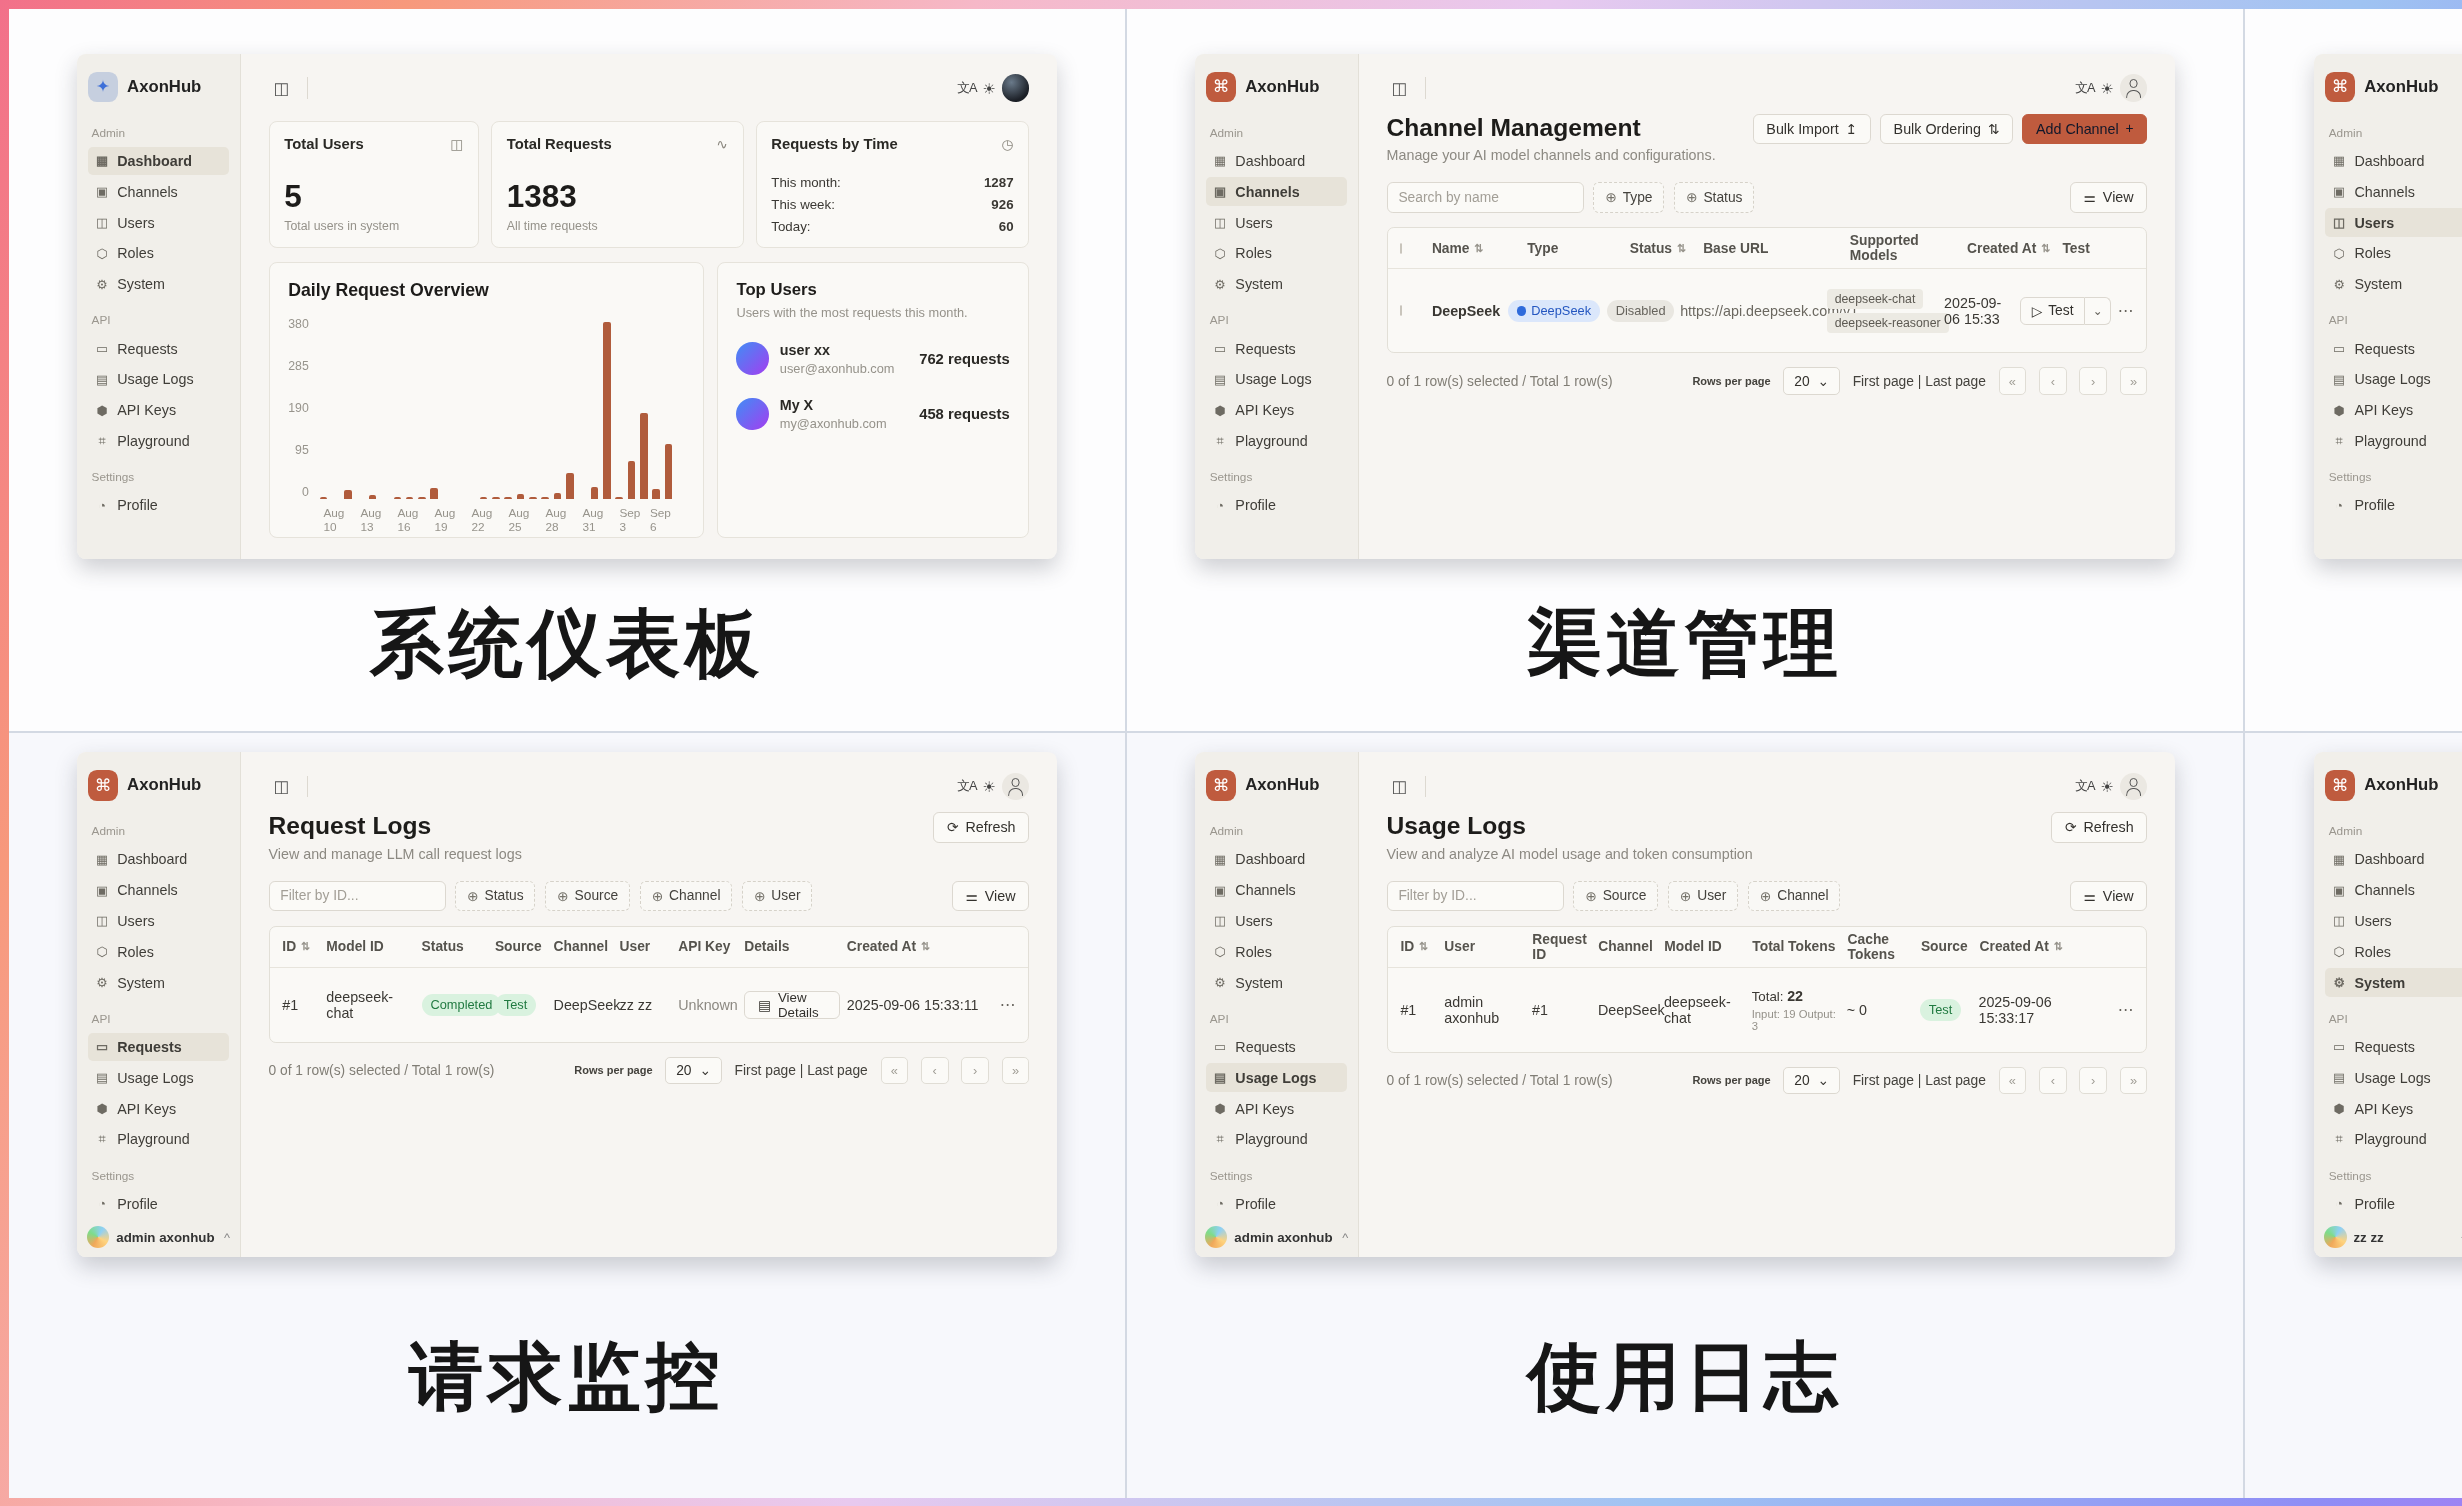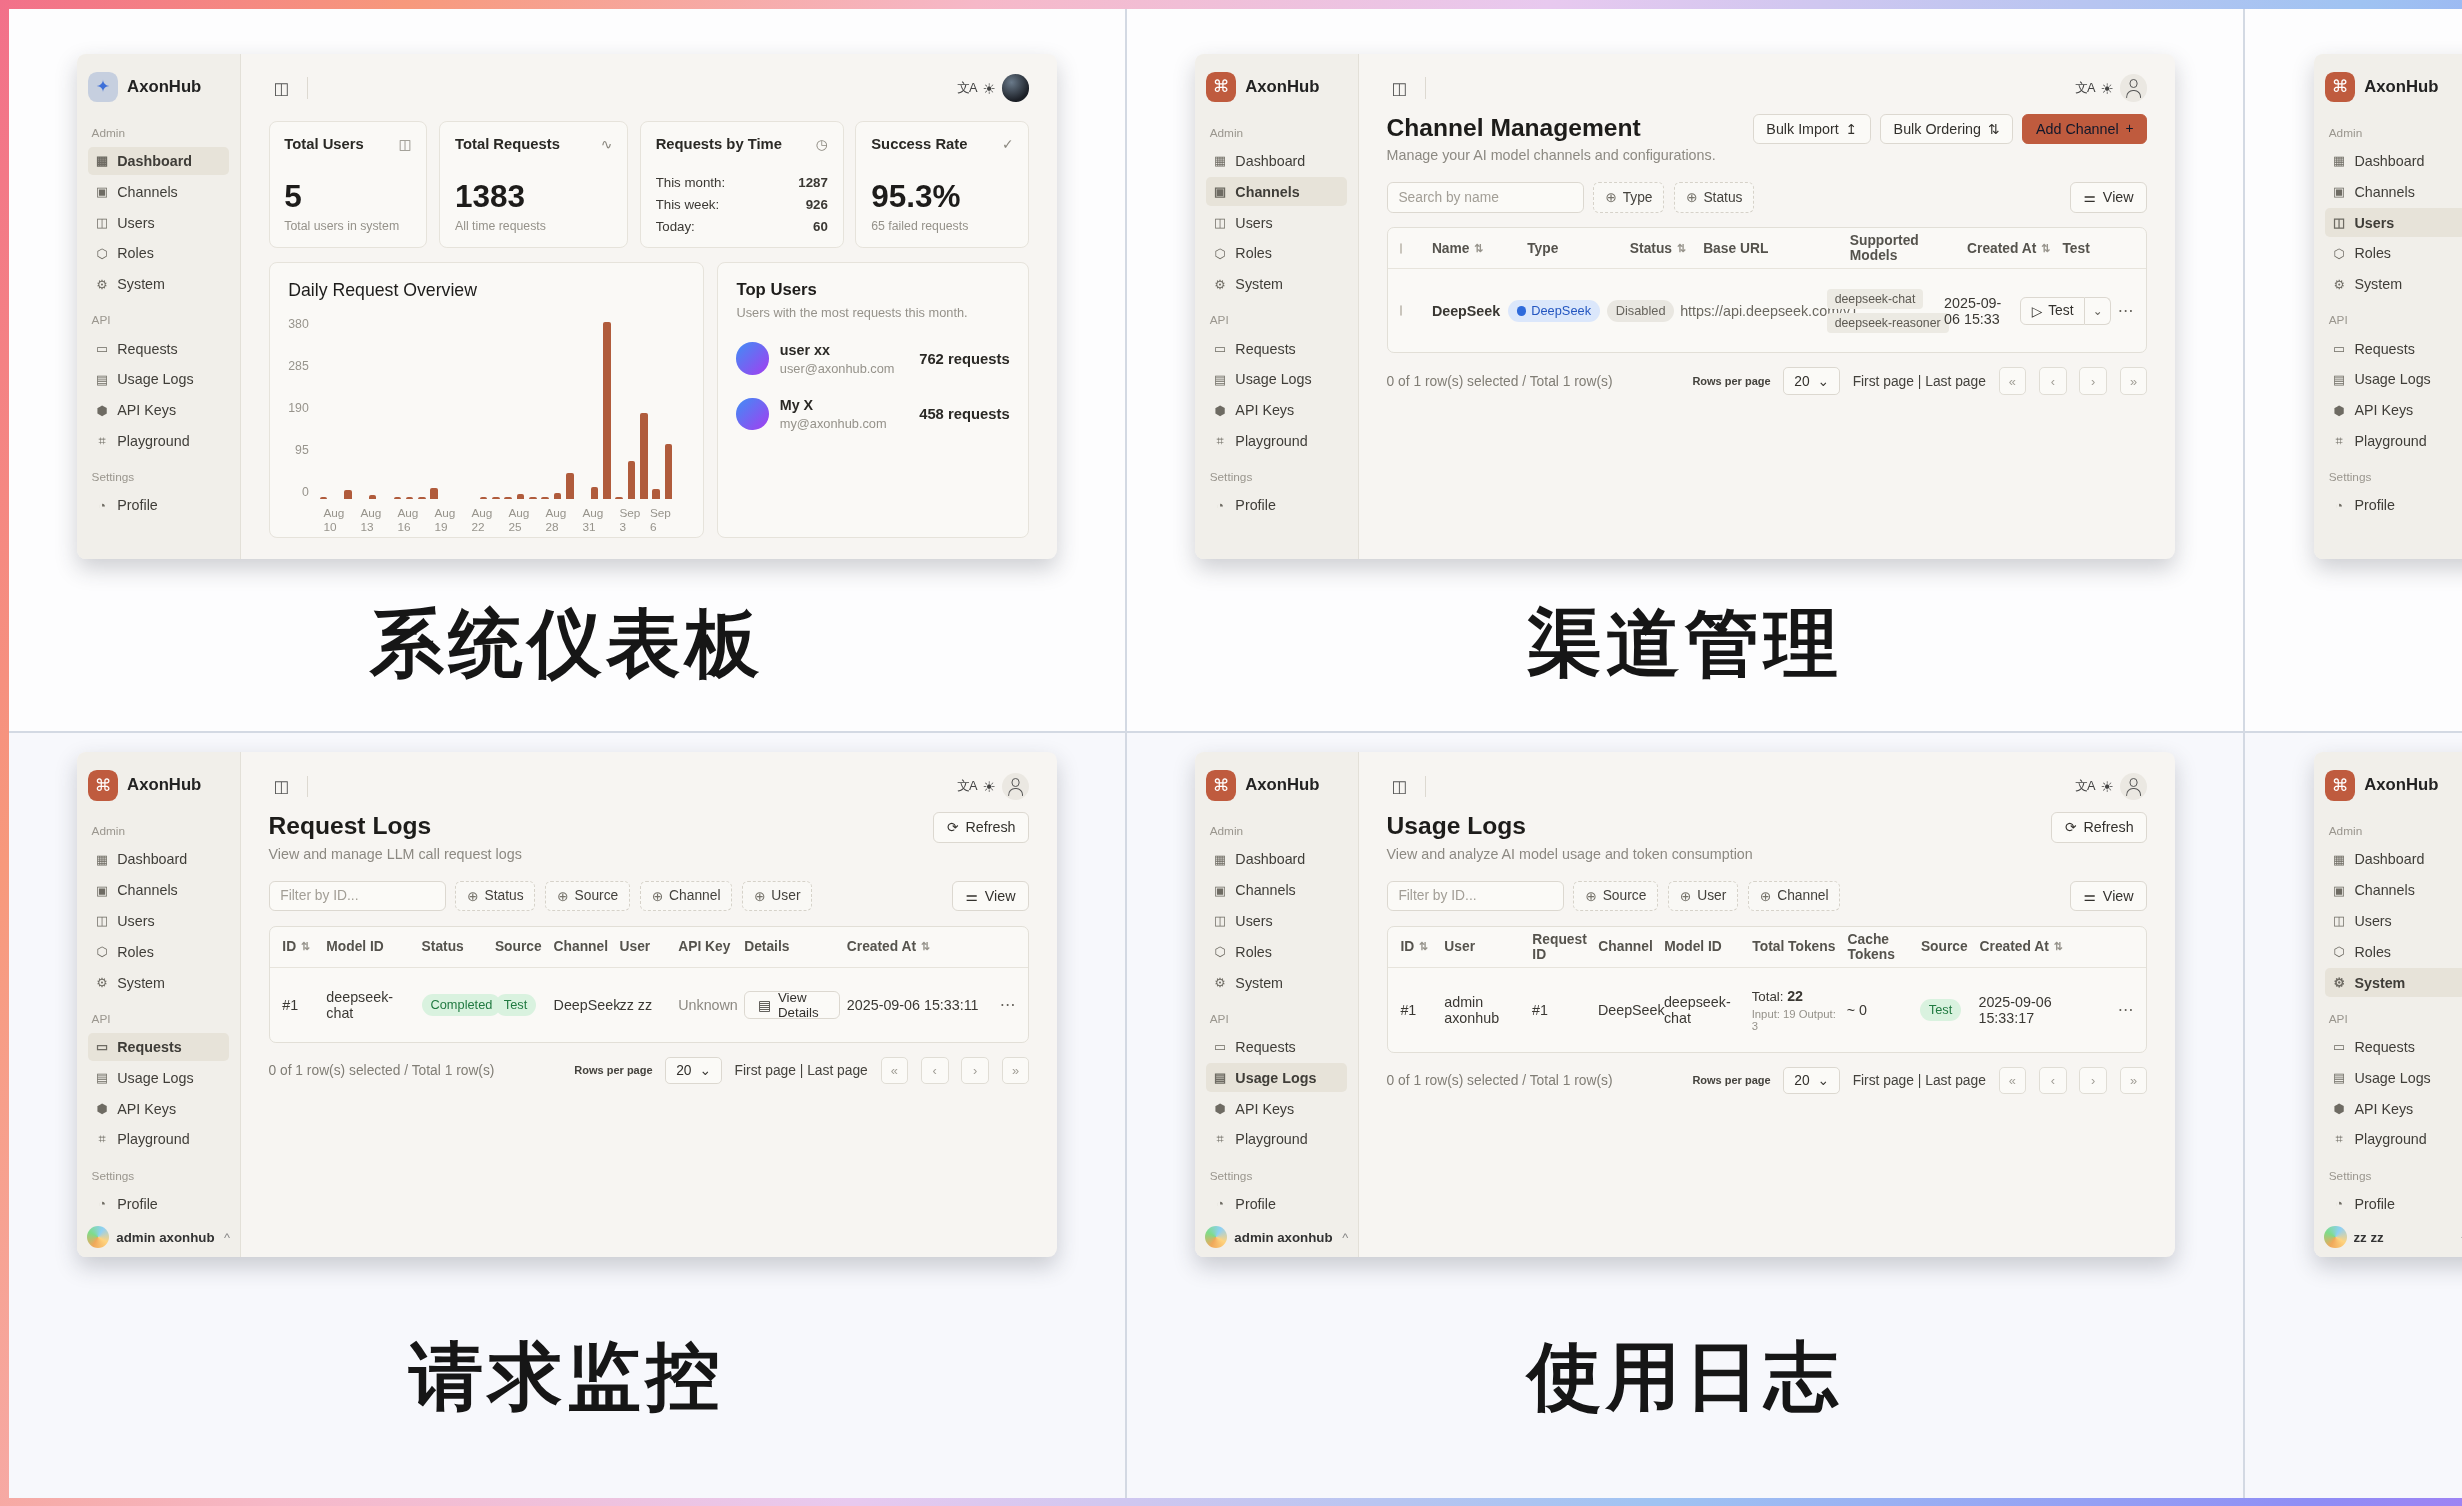--- a/index.html
+++ b/index.html
@@ -114,21 +114,21 @@
   .card-h { display:flex; align-items:flex-end; }
   .card-t { font-size:14.8px; font-weight:700; color:#2a2925; }
   .card-ic { margin-left:auto; font-size:13.8px; color:#8b887f; }
   .card-v { font-size:31.5px; font-weight:700; color:#1d1c1a; margin-top:auto; }
   .card-s { font-size:12.3px; color:#95928a; margin:3.9px 0 1px; }
   .kv { display:flex; font-size:13.3px; color:#3a3833; margin-top:6.9px; }
   .kv .v { margin-left:auto; font-weight:700; }
   .dash-row { display:flex; gap:12.8px; margin-top:13.8px; flex:none; }
   .chart-card { flex:1.45; background:#faf9f6; border:1px solid #e6e3db; border-radius:7.9px;
     padding:16.7px 18.7px 11.8px; height:276px; display:flex; flex-direction:column; }
-  .chart-t { font-size:17.7px; font-weight:400; color:#1d1c1a; }
+  .chart-t { font-size:17.7px; font-weight:700; color:#1d1c1a; }
   .plot { display:flex; flex:1; margin-top:16px; }
   .yticks { display:flex; flex-direction:column; justify-content:space-between; align-items:flex-end;
     padding-right:10.8px; font-size:12.3px; color:#97948c; height:182px; }
   .bars-wrap { flex:1; display:flex; flex-direction:column; }
   .bars { height:182px; display:flex; align-items:flex-end; gap:4.9px; }
   .bar { flex:1; background:#b05c3c; border-radius:2px 2px 0 0; min-height:0; }
   .bar.zero { background:transparent; }
   .xticks { display:flex; justify-content:space-between; font-size:11.8px; color:#97948c;
     margin-top:6.9px; padding:0 3.9px; }
   .tu-card { flex:1; background:#faf9f6; border:1px solid #e6e3db; border-radius:7.9px;
@@ -243,28 +243,20 @@
                   </div>
               <div class="kv">
                     <span>This week:</span>
                     <span class="v">926</span>
                   </div>
               <div class="kv">
                     <span>Today:</span>
                     <span class="v">60</span>
                   </div>
             </div>
-          </div>
-          <div class="card" style="flex:0.95">
-            <div class="card-h">
-                  <span class="card-t">Success Rate</span>
-              <span class="card-ic">✓</span>
-                </div>
-            <div class="card-v">95.3%</div>
-            <div class="card-s">65 failed requests</div>
           </div>
         </div>
         <div class="dash-row">
           <div class="chart-card">
             <div class="chart-t">Daily Request Overview</div>
             <div class="plot">
               <div class="yticks">
                     <span>380</span>
                     <span>285</span>
                     <span>190</span>

